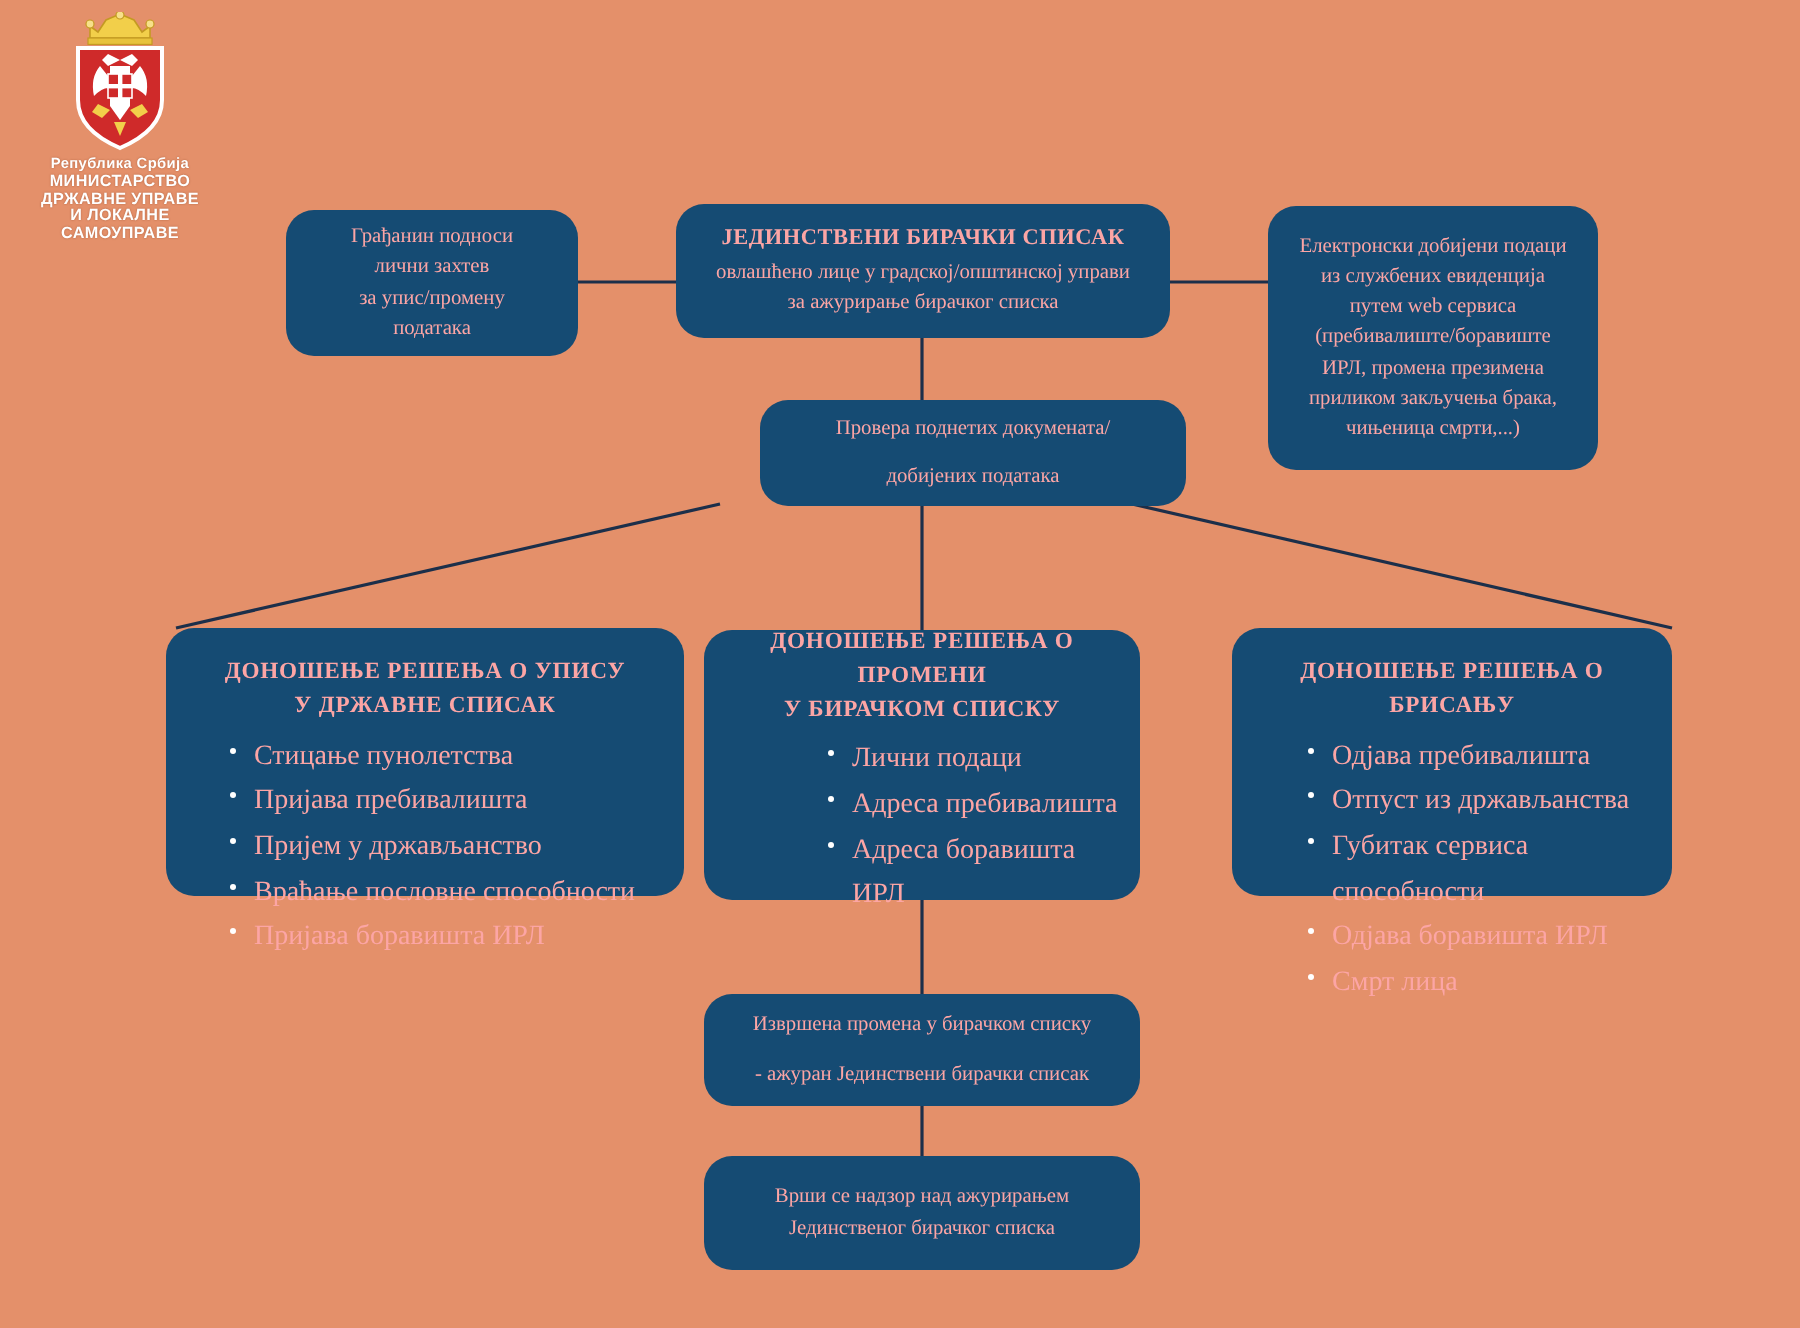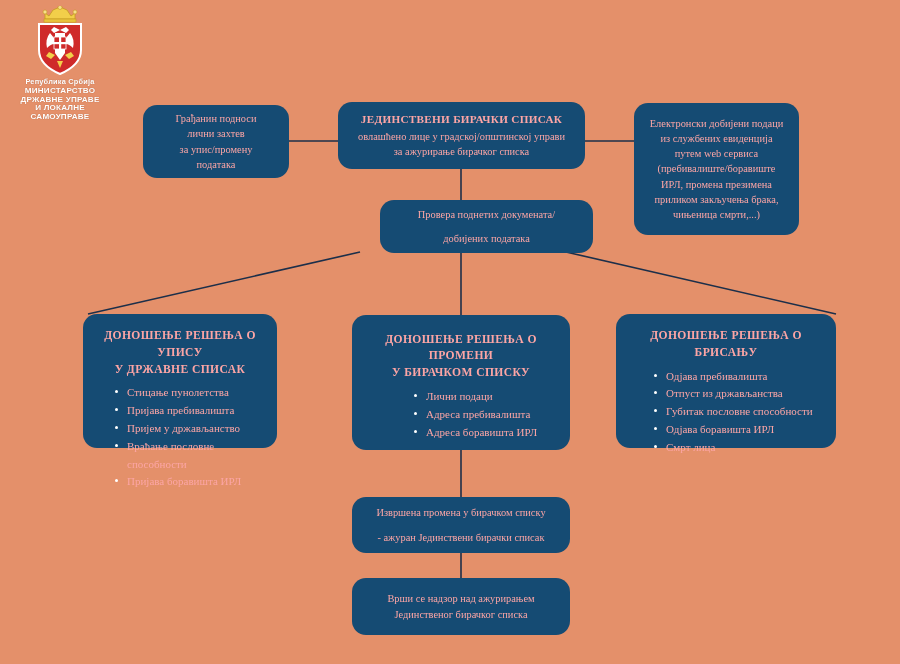--- a/index.html
+++ b/index.html
@@ -94,21 +94,21 @@
     font-weight: bold;
     letter-spacing: 0.4px;
   }
   .bullets {
     text-align: left;
     margin: 6px 0 0 0;
     padding: 0 0 0 22px;
     list-style: none;
   }
   .bullets li {
-    font-size: 11px;
+    font-size: 14px;
     line-height: 1.62;
     position: relative;
     padding-left: 12px;
   }
   .bullets li::before {
     content: "";
     position: absolute;
     left: 0;
     top: 6px;
     width: 3px;
@@ -212,21 +212,21 @@
     <div class="line">приликом закључења брака,</div>
     <div class="line">чињеница смрти,...)</div>
   </div>
 
   <div class="node" style="left:352px; top:200px; width:213px; height:53px;margin-left:28px;">
     <div class="line">Провера поднетих докумената/</div>
     <div class="spacer-line"></div>
     <div class="line">добијених података</div>
   </div>
 
-  <div class="node" style="left:83px; top:314px; width:194px; height:134px; justify-content:flex-start; padding-top:14px;">
+  <div class="node" style="left:83px; top:314px; width:259px; height:134px; justify-content:flex-start; padding-top:14px;">
     <div class="line big">ДОНОШЕЊЕ РЕШЕЊА О УПИСУ</div>
     <div class="line big">У ДРЖАВНЕ СПИСАК</div>
     <ul class="bullets">
       <li>Стицање пунолетства</li>
       <li>Пријава пребивалишта</li>
       <li>Пријем у држављанство</li>
       <li>Враћање пословне способности</li>
       <li>Пријава боравишта ИРЛ</li>
     </ul>
   </div>
@@ -239,21 +239,21 @@
       <li>Адреса пребивалишта</li>
       <li>Адреса боравишта ИРЛ</li>
     </ul>
   </div>
 
   <div class="node" style="left:616px; top:314px; width:220px; height:134px; justify-content:flex-start; padding-top:14px;">
     <div class="line big">ДОНОШЕЊЕ РЕШЕЊА О БРИСАЊУ</div>
     <ul class="bullets" style="padding-left:28px;">
       <li>Одјава пребивалишта</li>
       <li>Отпуст из држављанства</li>
-      <li>Губитак пословне способности</li>
+      <li>Губитак сервиса способности</li>
       <li>Одјава боравишта ИРЛ</li>
       <li>Смрт лица</li>
     </ul>
   </div>
 
   <div class="node" style="left:352px; top:497px; width:218px; height:56px;">
     <div class="line">Извршена промена у бирачком списку</div>
     <div class="spacer-line"></div>
     <div class="line">- ажуран Јединствени бирачки списак</div>
   </div>

